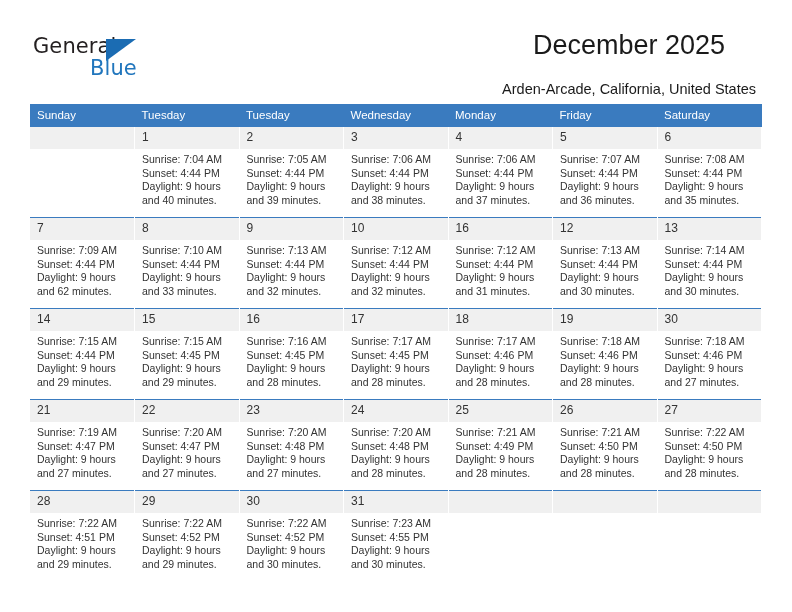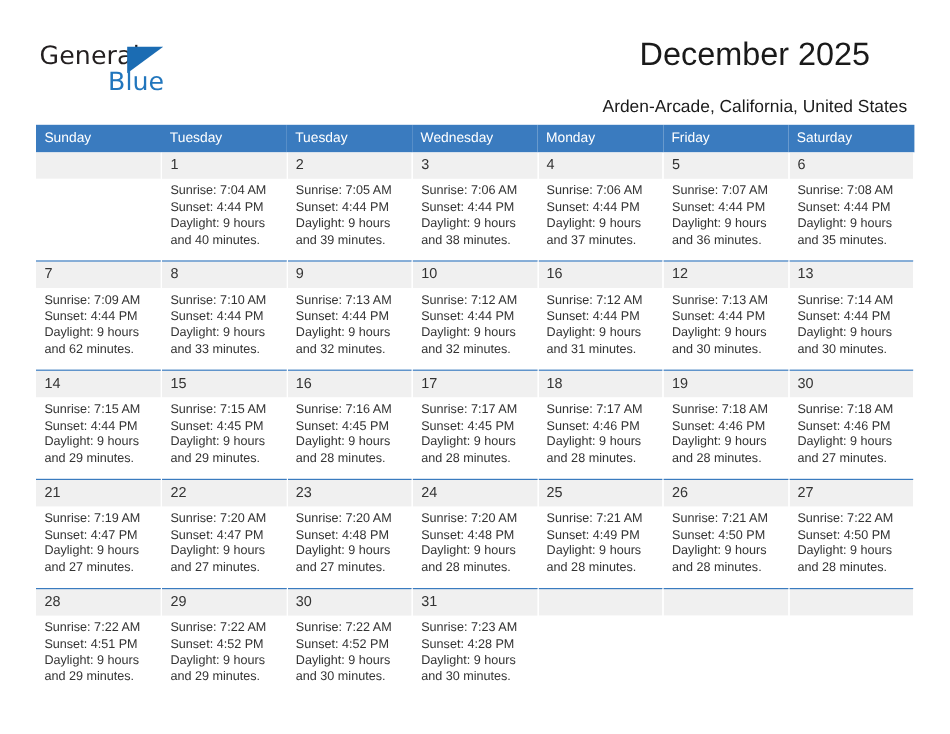--- a/index.html
+++ b/index.html
@@ -464,21 +464,21 @@
               <div>Sunrise: 7:22 AM</div>
               <div>Sunset: 4:52 PM</div>
               <div>Daylight: 9 hours</div>
               <div>and 30 minutes.</div>
             </div>
           </td>
           <td class="day-cell">
             <div class="daynum">31</div>
             <div class="info">
               <div>Sunrise: 7:23 AM</div>
-              <div>Sunset: 4:28 PM</div>
+              <div>Sunset: 4:55 PM</div>
               <div>Daylight: 9 hours</div>
               <div>and 30 minutes.</div>
             </div>
           </td>
           <td class="day-cell day-empty">
             <div class="daynum">&nbsp;</div>
             <div class="info">
               <div></div>
               <div></div>
               <div></div>

